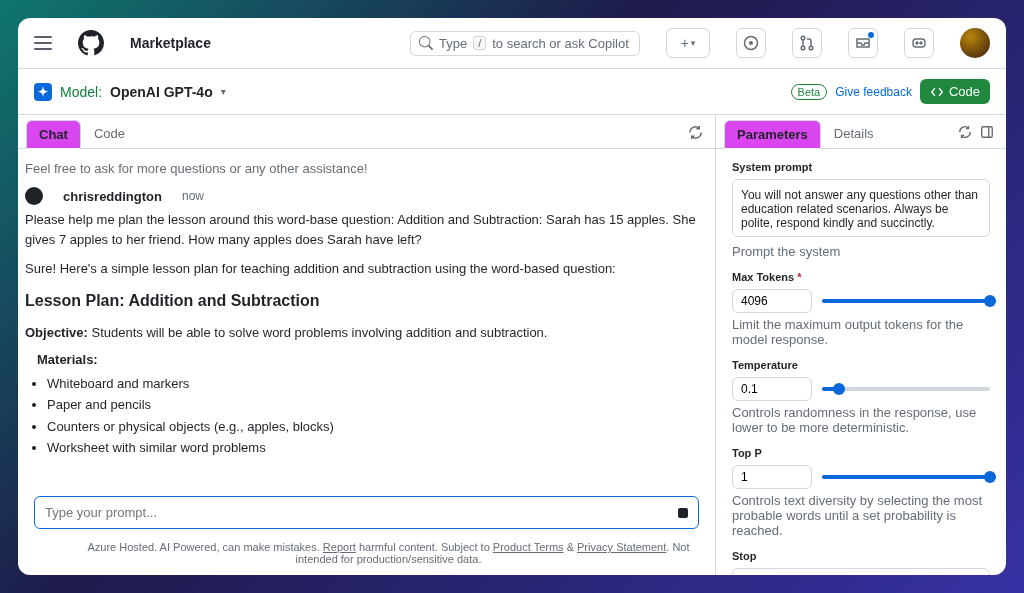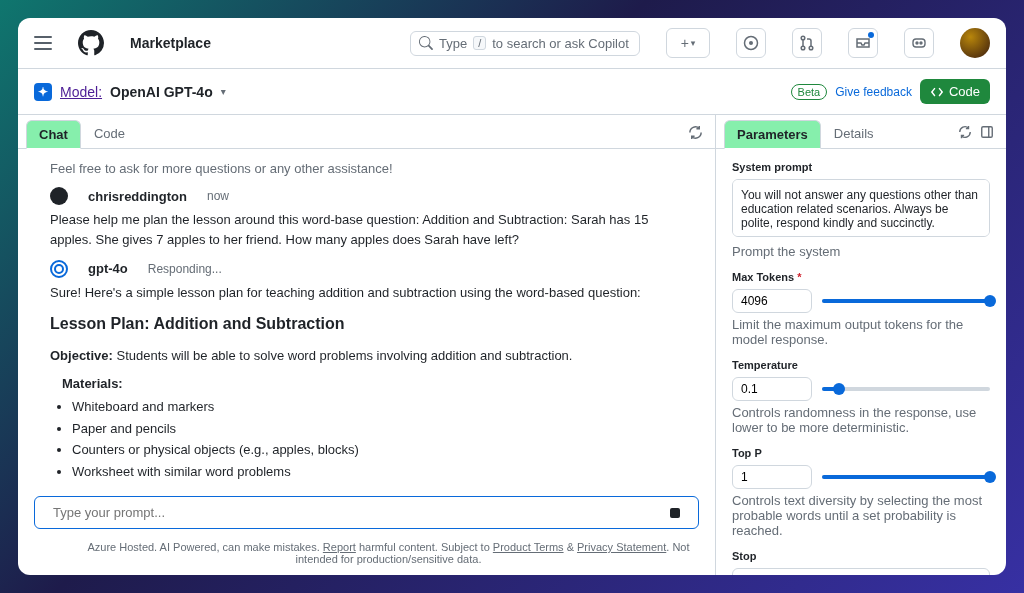--- a/index.html
+++ b/index.html
@@ -18,48 +18,48 @@
   .spacer{flex:1;}
   .search{display:flex;align-items:center;border:1px solid #d0d7de;border-radius:6px;padding:4px 8px;gap:6px;width:230px;color:#656d76;font-size:13px;}
   .kbd{border:1px solid #d0d7de;border-radius:3px;padding:0 4px;font-size:11px;background:#f6f8fa;color:#656d76;}
   .iconbtn{border:1px solid #d0d7de;border-radius:6px;width:30px;height:30px;display:flex;align-items:center;justify-content:center;color:#656d76;cursor:pointer;position:relative;}
   .iconbtn.split{width:44px;gap:2px;}
   .iconbtn .caret{font-size:9px;}
   .dot{position:absolute;top:3px;right:3px;width:6px;height:6px;background:#0969da;border-radius:50%;}
   .avatar{width:30px;height:30px;border-radius:50%;background:radial-gradient(circle at 35% 30%,#b8860b,#3a1c0e);}
   .subbar{display:flex;align-items:center;padding:10px 16px;border-bottom:1px solid #d0d7de;gap:8px;font-size:14px;}
   .modelicon{width:18px;height:18px;background:#0969da;border-radius:4px;display:flex;align-items:center;justify-content:center;color:#fff;font-size:12px;font-weight:bold;}
-  .model-label{color:#4c1d95;text-decoration:underline;}
+  .model-label{color:#15803d;}
   .model-name{font-weight:600;}
   .beta{border:1px solid #1f883d;color:#1f883d;font-size:11px;padding:1px 6px;border-radius:10px;}
   .feedback{color:#0969da;font-size:12px;}
   .codebtn{background:#1f883d;color:#fff;border-radius:6px;padding:5px 10px;display:flex;align-items:center;gap:5px;font-size:13px;font-weight:500;}
   .main{display:flex;flex:1;overflow:hidden;}
   .left{flex:1;display:flex;flex-direction:column;border-right:1px solid #d0d7de;}
   .right{width:290px;display:flex;flex-direction:column;}
   .tabs{display:flex;align-items:center;border-bottom:1px solid #d0d7de;padding:4px 8px 0 8px;}
   .tab{padding:6px 12px;font-size:13px;color:#656d76;border:1px solid transparent;border-radius:6px 6px 0 0;cursor:pointer;}
-  .tab.active{color:#1f2328;font-weight:600;background:#86efac;border-color:#d0d7de;border-bottom-color:#fff;position:relative;top:1px;text-align:center;}
+  .tab.active{color:#1f2328;font-weight:600;background:#d946ef;border-color:#d0d7de;border-bottom-color:#fff;position:relative;top:1px;text-align:center;}
   .tabs .spacer{flex:1;}
   .ticon{color:#656d76;padding:4px;cursor:pointer;}
-  .chat{flex:1;overflow:auto;padding:10px 32px;font-size:13px;line-height:1.5;}
+  .chat{flex:1;overflow:auto;padding:10px 7px;font-size:13px;line-height:1.5;}
   .sys{color:#656d76;margin-bottom:8px;}
   .msghead{display:flex;align-items:center;gap:20px;margin:8px 0 4px 0;}
   .usericon{width:18px;height:18px;border-radius:50%;background:#1f2328;}
   .boticon{width:18px;height:18px;border-radius:50%;border:2px solid #0969da;display:flex;align-items:center;justify-content:center;}
   .boticon::after{content:"";width:6px;height:6px;border:2px solid #0969da;border-radius:50%;}
   .uname{font-weight:600;}
   .time{color:#656d76;font-size:12px;}
   .msgbody{margin-bottom:10px;}
   .chat h3{font-size:16px;font-weight:600;margin:10px 0;}
   .chat strong{font-weight:600;}
   .chat ul{margin:4px 0 8px 22px;}
   .chat li{margin-bottom:2px;}
   .inputwrap{padding:8px 16px;}
-  .promptbox{border:1px solid #0969da;border-radius:6px;display:flex;align-items:center;padding:8px 18px;gap:8px;}
+  .promptbox{border:1px solid #0969da;border-radius:6px;display:flex;align-items:center;padding:8px 10px;gap:8px;}
   .promptbox input{flex:1;border:none;outline:none;font-size:13px;}
   .promptbox .dark{width:10px;height:10px;background:#1f2328;border-radius:2px;}
   .legal{text-align:center;font-size:11px;color:#656d76;padding:4px 16px 10px;margin-left:44px;}
   .legal a{color:#656d76;text-decoration:underline;}
   .params{flex:1;overflow:auto;padding:12px 16px;font-size:12px;}
   .plabel{font-weight:600;font-size:11px;margin-bottom:6px;}
   .textarea{border:1px solid #d0d7de;border-radius:6px;padding:8px;font-size:12px;color:#1f2328;min-height:58px;margin-bottom:4px;resize:none;width:100%;font-family:inherit;}
   .hint{color:#656d76;font-size:13px;margin-bottom:12px;}
   .row{display:flex;align-items:center;gap:10px;margin-bottom:4px;}
   .numin{border:1px solid #d0d7de;border-radius:6px;padding:4px 8px;width:80px;font-size:12px;}
@@ -161,25 +161,20 @@
         </div>
       </div>
       <div class="chat">
         <div class="sys">Feel free to ask for more questions or any other assistance!</div>
         <div class="msghead">
           <div class="usericon"></div>
           <span class="uname">chrisreddington</span>
           <span class="time">now</span>
         </div>
         <div class="msgbody">Please help me plan the lesson around this word-base question: Addition and Subtraction: Sarah has 15 apples. She gives 7 apples to her friend. How many apples does Sarah have left?</div>
-        <div class="msghead">
-          <div class="boticon"></div>
-          <span class="uname">gpt-4o</span>
-          <span class="time">Responding...</span>
-        </div>
         <div class="msgbody">Sure! Here's a simple lesson plan for teaching addition and subtraction using the word-based question:</div>
         <h3>Lesson Plan: Addition and Subtraction</h3>
         <p><strong>Objective:</strong><span> Students will be able to solve word problems involving addition and subtraction.</span></p>
         <p style="margin-top:8px;margin-left:12px;"><strong>Materials:</strong></p>
         <ul>
           <li>Whiteboard and markers</li>
           <li>Paper and pencils</li>
           <li>Counters or physical objects (e.g., apples, blocks)</li>
           <li>Worksheet with similar word problems</li>
         </ul>

